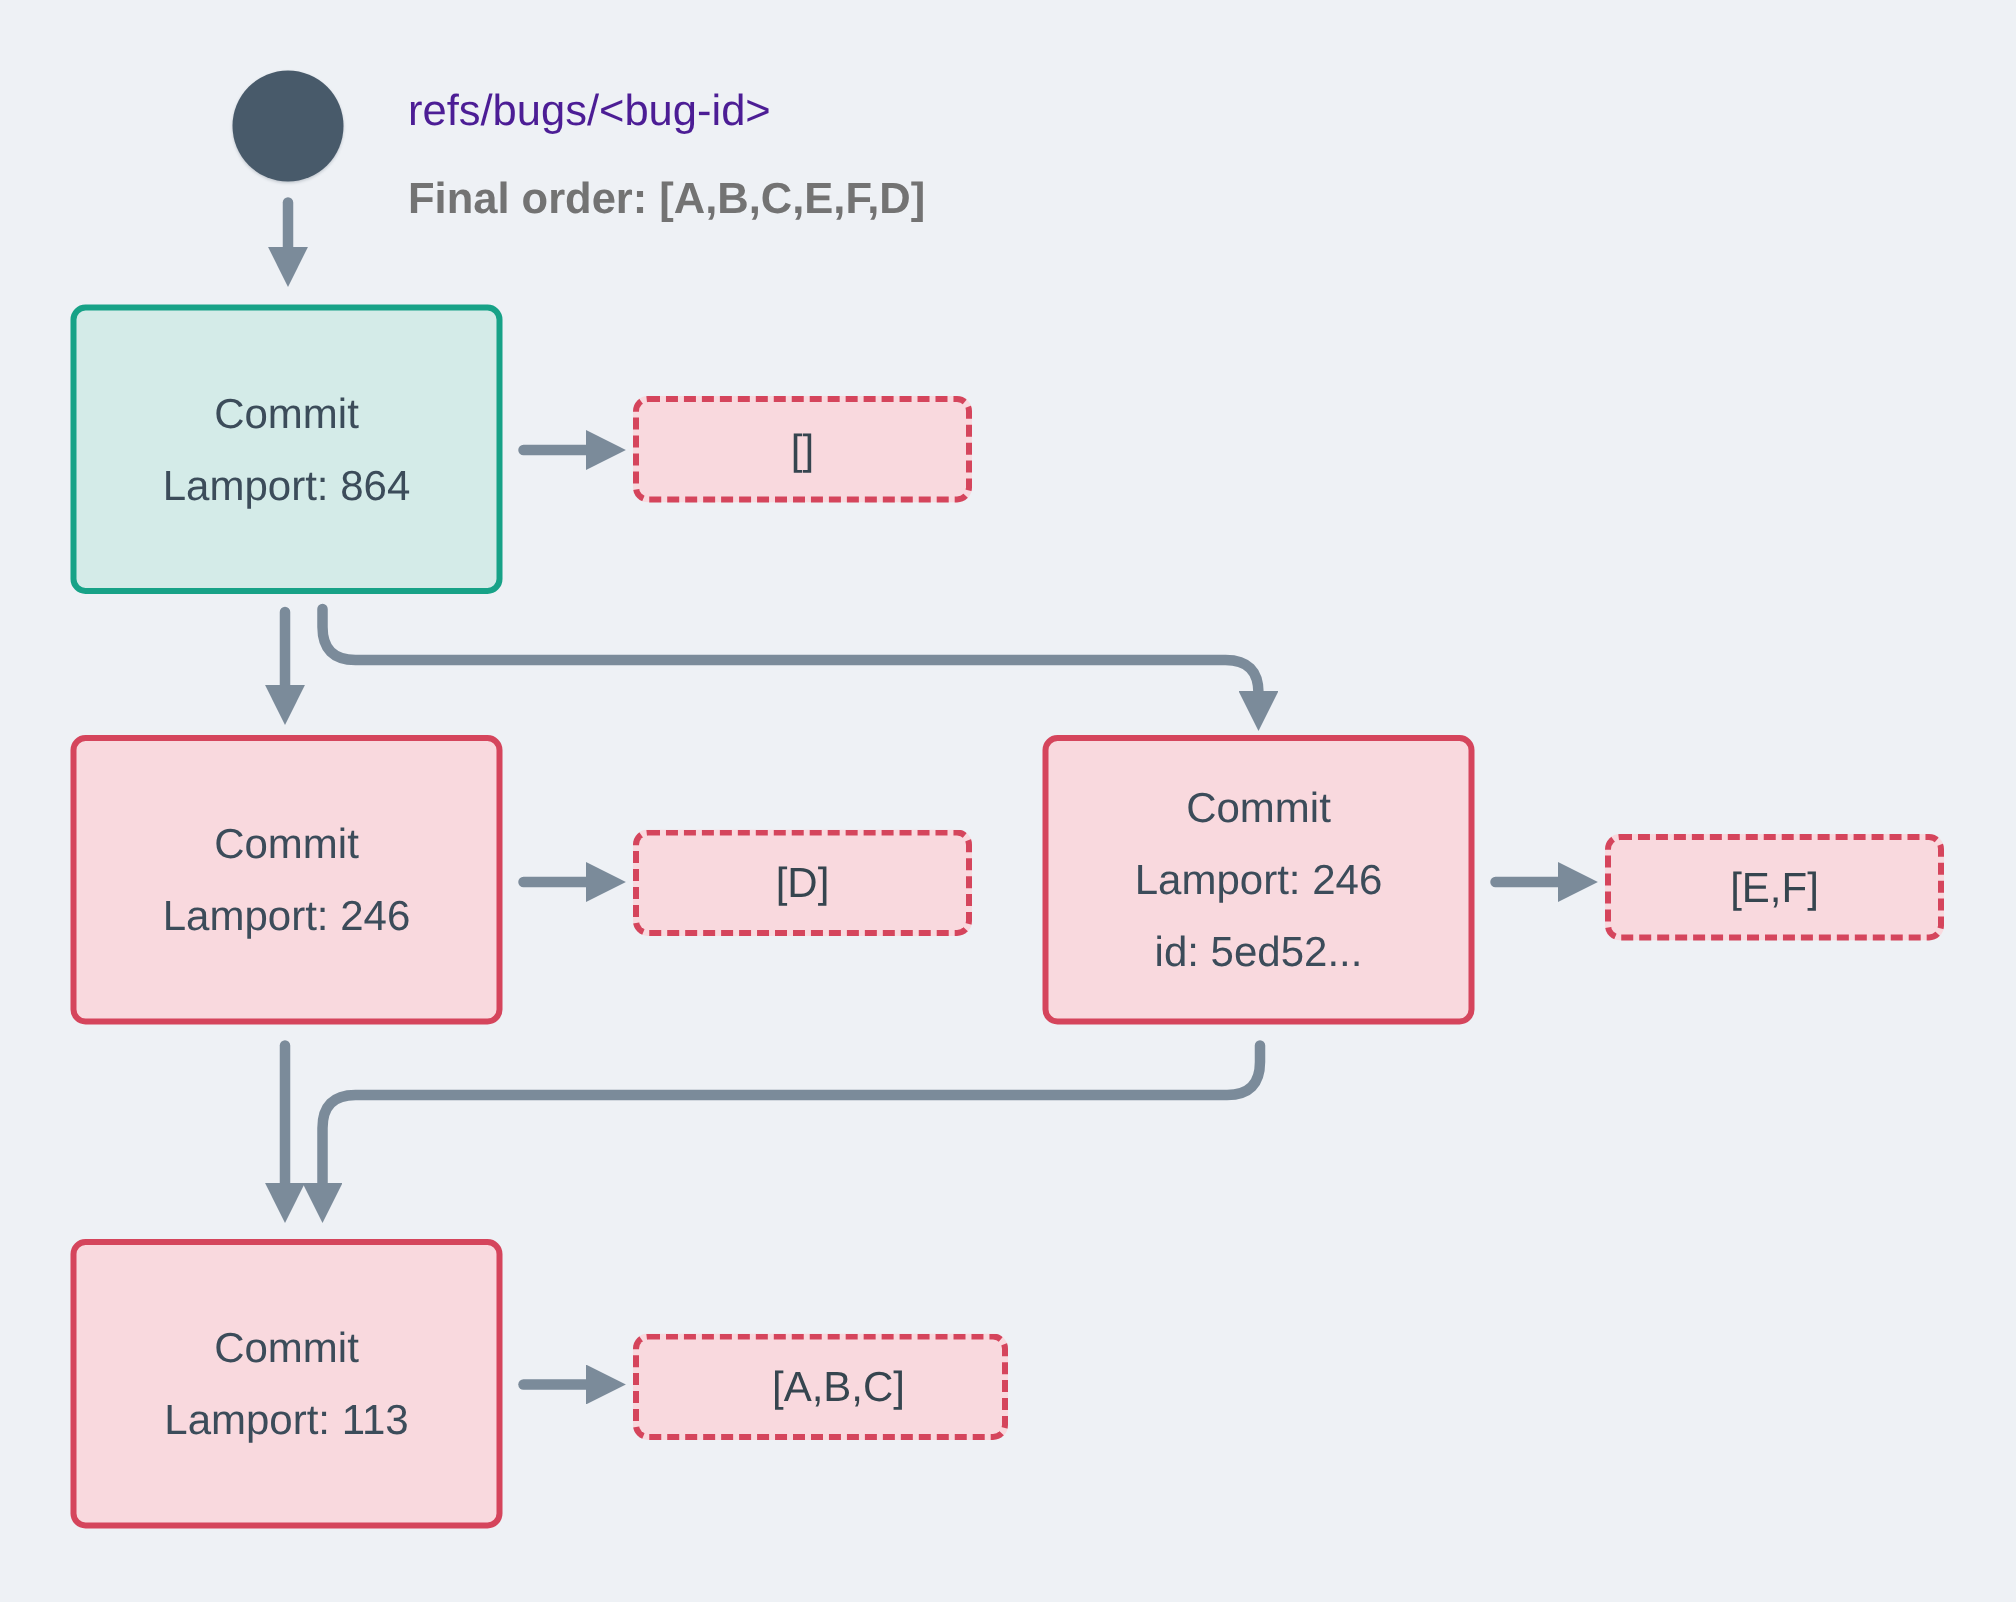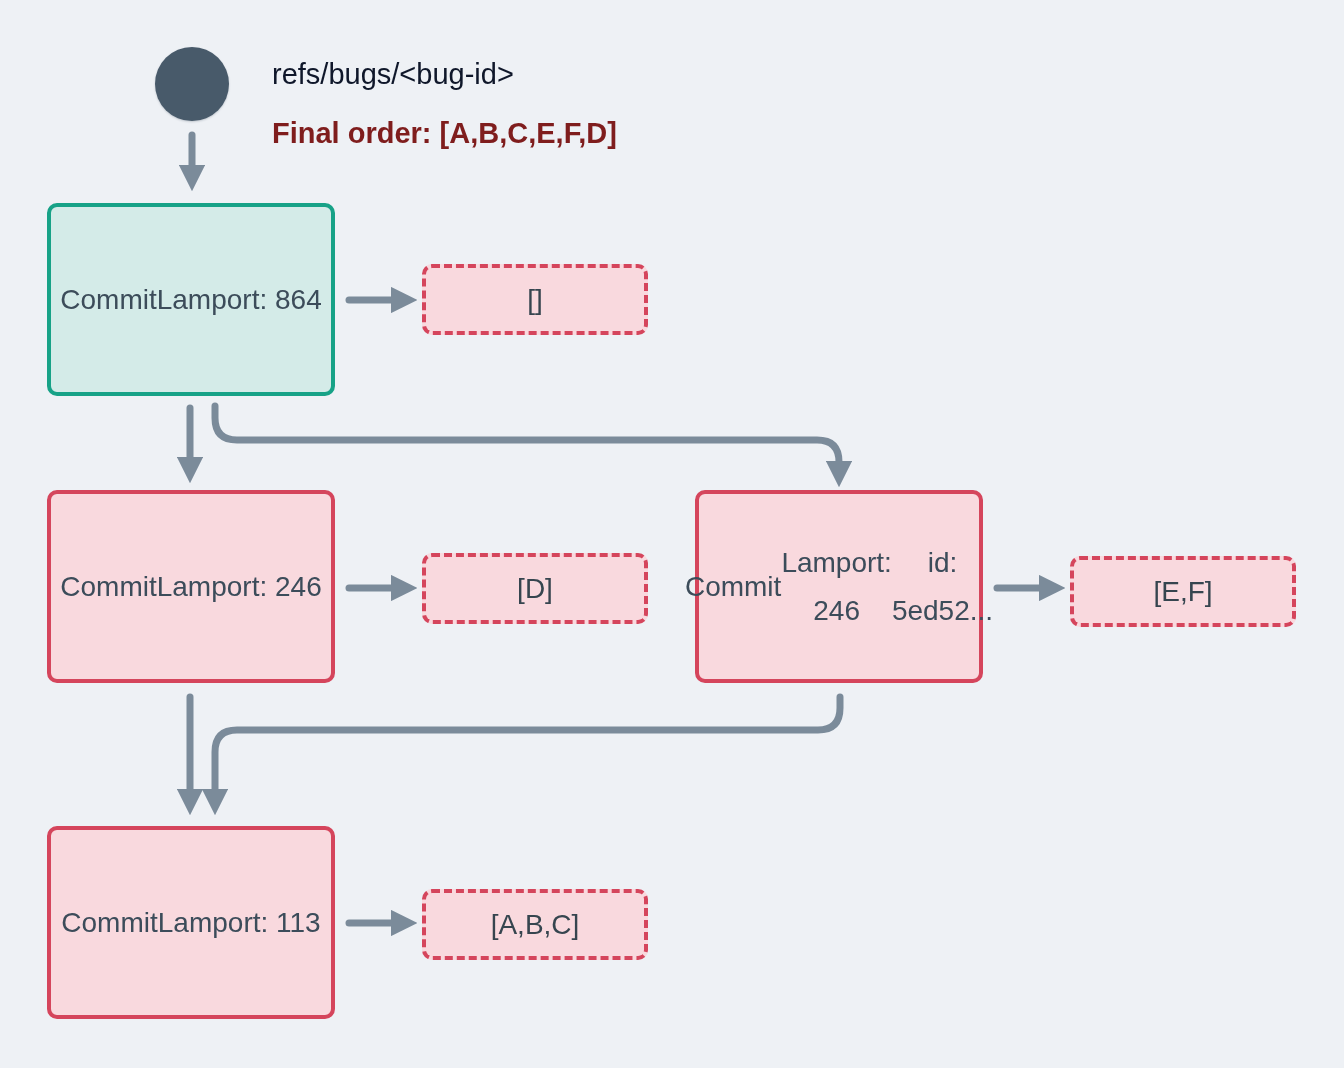--- a/index.html
+++ b/index.html
@@ -14,33 +14,33 @@
   .canvas { position: absolute; inset: 0; }
 
   .ref-circle {
     position: absolute; left: 155px; top: 47px;
     width: 74px; height: 74px; border-radius: 50%;
     background: #485a6a;
     box-shadow: 0 1px 2px rgba(60,76,90,.25);
   }
   .ref-name {
     position: absolute; left: 272px; top: 58px;
-    font-size: 29px; line-height: 32px; color: #0f172a;
+    font-size: 29px; line-height: 32px; color: #4c1d95;
     white-space: pre;
   }
   .final-order {
     position: absolute; left: 272px; top: 116px;
-    font-size: 29px; line-height: 34px; font-weight: 700; color: #7f1d1d;
+    font-size: 29px; line-height: 34px; font-weight: 700; color: #737373;
     white-space: pre;
   }
 
   .commit-box {
     position: absolute; width: 280px; height: 185px;
     border: 4px solid; border-radius: 10px;
-    display: flex; 
+    display: flex; flex-direction: column;
     align-items: center; justify-content: center;
     font-size: 28px; line-height: 48px;
     text-align: center;
   }
   .commit-head   { border-color: #17a287; background: #d4ebe8; }
   .commit-normal { border-color: #d5455c; background: #f9d9de; }
 
   .box-root   { left: 47px;  top: 203px; }
   .box-left   { left: 47px;  top: 490px; }
   .box-right  { left: 695px; top: 490px; }
@@ -49,21 +49,21 @@
   .ops-box {
     position: absolute; width: 218px; height: 63px;
     border: 4px dashed #d5455c; border-radius: 10px;
     background: #f9d9de;
     display: flex; align-items: center; justify-content: center;
     font-size: 28px; color: #36454f;
   }
   .ops-1 { left: 422px;  top: 264px; }
   .ops-2 { left: 422px;  top: 553px; }
   .ops-3 { left: 1070px; top: 556px; }
-  .ops-4 { left: 422px;  top: 889px; }
+  .ops-4 { left: 422px;  top: 889px; padding-left: 24px; }
 
   .edges { position: absolute; left: 0; top: 0; pointer-events: none; }
   .edge  { fill: none; stroke: #7b8b9a; stroke-width: 7; stroke-linecap: round; }
 </style>
 </head>
 <body>
 
 <div class="canvas">
 
   <svg class="edges" width="1344" height="1068">

